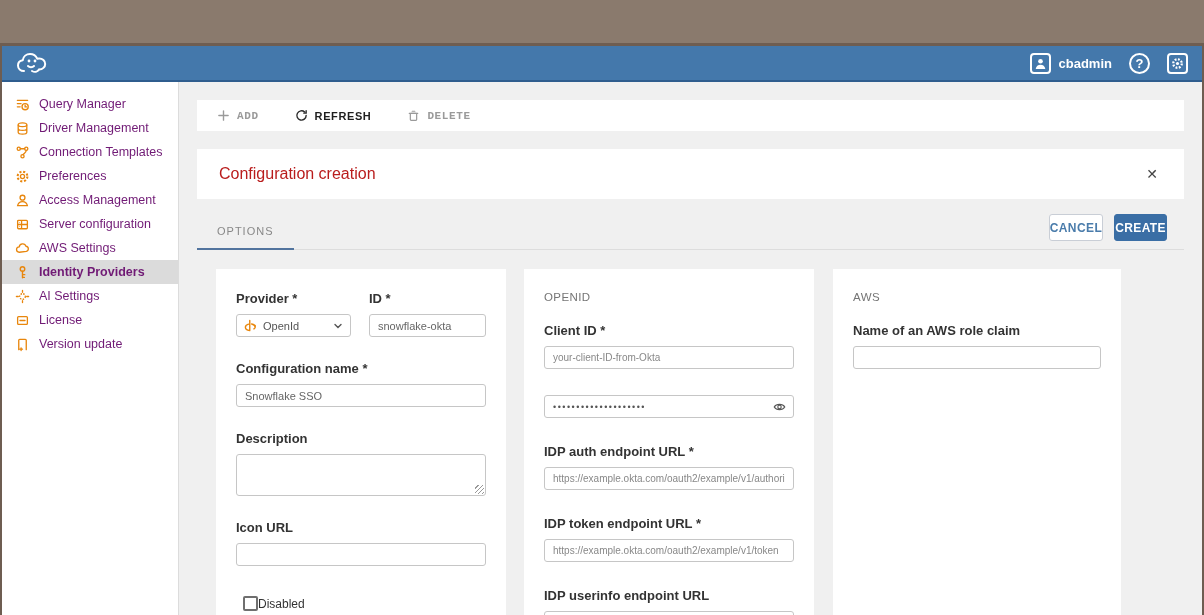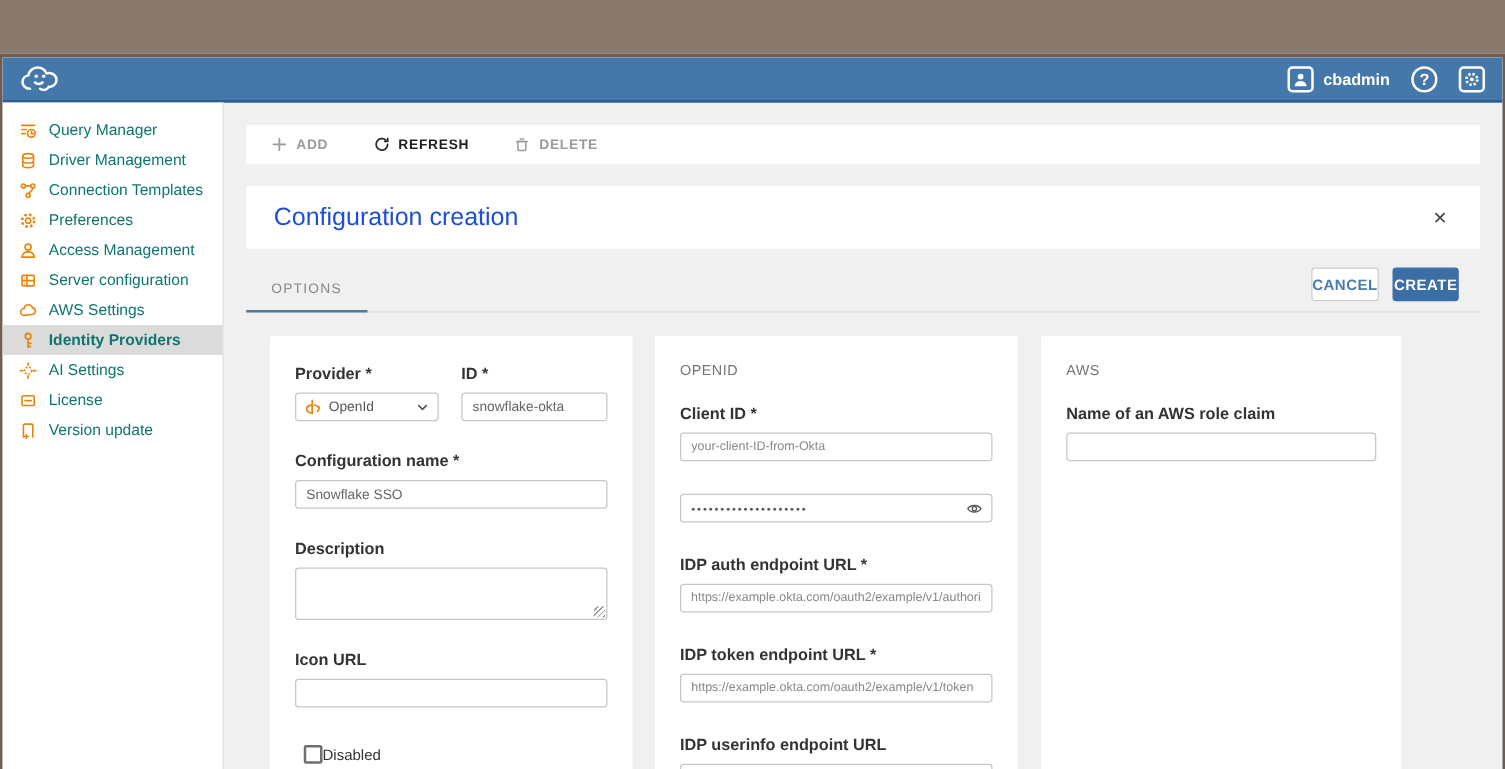--- a/index.html
+++ b/index.html
@@ -14,34 +14,34 @@
   .logo { width:44px; height:28px; display:flex; align-items:center; }
   .topbar-right { margin-left:auto; display:flex; align-items:center; gap:17px; }
   .user-chip { display:flex; align-items:center; gap:8px; color:#fff; font-size:13px; font-weight:700; cursor:pointer; }
   .icon-box { width:21px; height:21px; border:2px solid #fff; border-radius:4px; display:flex; align-items:center; justify-content:center; }
   .help-circle { width:21px; height:21px; border:2px solid #fff; border-radius:50%; color:#fff; font-size:13px; font-weight:700;
                  display:flex; align-items:center; justify-content:center; cursor:pointer; }
 
   
   .body { flex:1; display:flex; min-height:0; }
   .sidebar { width:177px; background:#fff; border-right:1px solid #dcdcdc; padding-top:10px; flex:none; }
-  .side-item { display:flex; align-items:center; gap:9px; padding:4px 13px; height:24px; font-size:12.5px; color:#0f766e; cursor:pointer; }
+  .side-item { display:flex; align-items:center; gap:9px; padding:4px 13px; height:24px; font-size:12.5px; color:#701a75; cursor:pointer; }
   .side-item.selected { background:#dbdbdb; font-weight:700; }
   .side-item svg { flex:none; }
   .main { flex:1; padding:18px; overflow:hidden; }
 
   
   .toolbar { background:#fff; height:31px; display:flex; align-items:center; gap:36px; padding:0 20px; }
   .tool-btn { display:flex; align-items:center; gap:7px; font-size:11px; letter-spacing:.6px; font-weight:700; cursor:pointer; }
-  .tool-btn.disabled { color:#9a9a9a; cursor:default; }
+  .tool-btn.disabled { color:#9a9a9a; cursor:default;font-family:Liberation Mono, monospace; }
   .tool-btn.enabled { color:#1f1f1f; }
 
   
   .panel-header { background:#fff; height:50px; margin-top:18px; display:flex; align-items:center; padding:0 22px; }
-  .panel-title { font-size:20px; color:#1d4ed8; }
+  .panel-title { font-size:16px; color:#b91c1c; }
   .close-btn { margin-left:auto; font-size:14px; color:#444; cursor:pointer; padding:4px; }
 
   
   .tabs-row { margin-top:15px; height:36px; display:flex; align-items:flex-start; border-bottom:1px solid #ddd; position:relative; }
   .tab { height:36px; display:flex; align-items:center; padding:0 20px; font-size:11px; letter-spacing:1px; color:#888;
          border-bottom:2px solid #52749e; margin-bottom:-1px; cursor:pointer; }
   .tab-actions { margin-left:auto; display:flex; gap:11px; padding-right:17px; margin-bottom:8px; }
   .btn { height:27px; padding:0 0; font-size:12px; font-weight:700; letter-spacing:.4px; border-radius:3px; cursor:pointer;
          font-family:"Liberation Sans", sans-serif; }
   .btn-cancel { background:#fff; border:1px solid #c9ced6; color:#4a7cab; }

